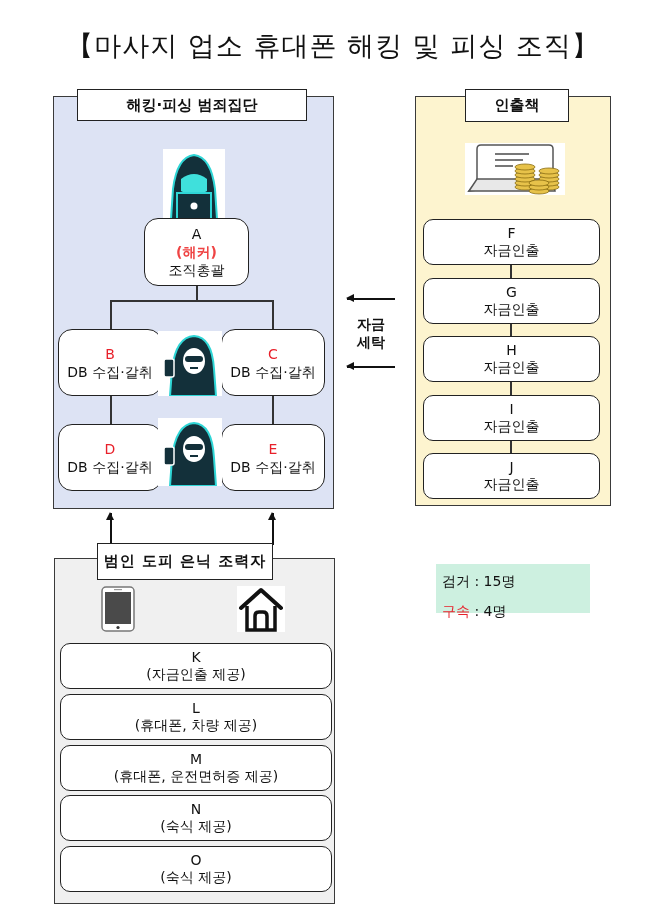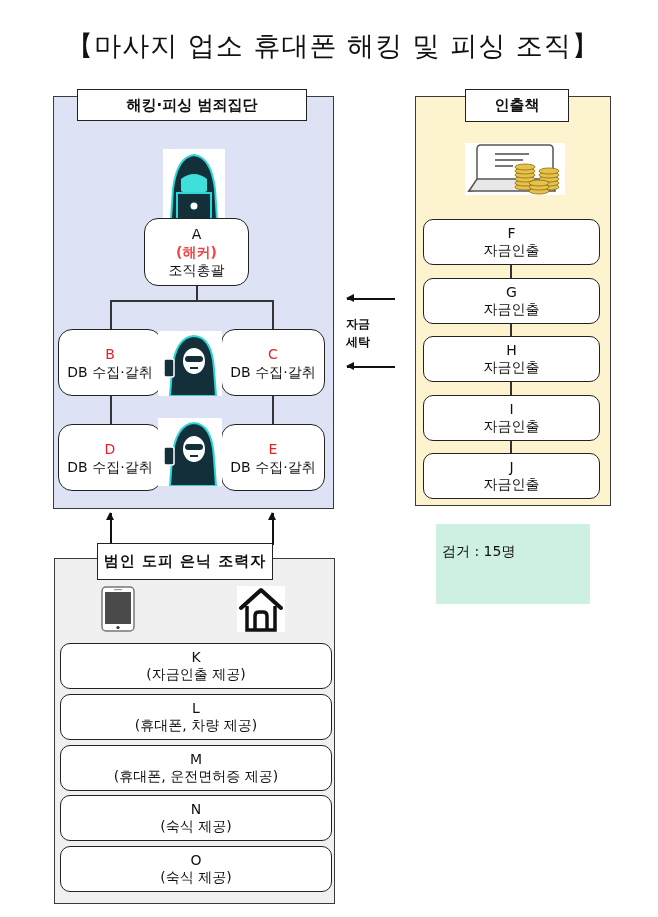--- a/index.html
+++ b/index.html
@@ -87,21 +87,21 @@
   <svg width="64" height="68" viewBox="0 0 64 68">
     <path d="M12 68 L14 40 Q18 6 36 5 Q54 6 56 40 L58 68 Z" fill="#13303a" stroke="#2fd6d6" stroke-width="2"></path>
     <ellipse cx="36" cy="31" rx="11" ry="13" fill="#fff"></ellipse>
     <rect x="27" y="26" width="18" height="6" rx="3" fill="#13303a"></rect>
     <rect x="32" y="37" width="8" height="2" fill="#13303a"></rect>
     <rect x="6" y="29" width="10" height="18" rx="2" fill="#13303a" stroke="#fff" stroke-width="1.5"></rect>
   </svg>
 </div>
 
 <div class="abs arrow-h" style="left:347px;top:298px;width:48px;"></div>
-<div class="abs" style="left:346px;top:315px;width:50px;font-size:12px;font-weight:bold;line-height:18px;">
+<div class="abs" style="left:346px;top:315px;width:50px;text-align:center;font-size:14px;font-weight:bold;line-height:18px;">
   <div>자금</div>
   <div>세탁</div>
 </div>
 <div class="abs arrow-h" style="left:347px;top:366px;width:48px;"></div>
 
 <div class="abs panel yellow" style="left:415px;top:96px;width:196px;height:410px;"></div>
 <div class="abs hdr" style="left:465px;top:89px;width:104px;height:33px;">인출책</div>
 
 <div class="abs icon-box" style="left:465px;top:143px;width:100px;height:52px;">
   <svg width="100" height="52" viewBox="0 0 100 52">
@@ -188,17 +188,20 @@
 </div>
 <div class="abs slot" style="left:60px;top:795px;width:272px;height:46px;">
   <div>N</div>
   <div>(숙식 제공)</div>
 </div>
 <div class="abs slot" style="left:60px;top:846px;width:272px;height:46px;">
   <div>O</div>
   <div>(숙식 제공)</div>
 </div>
 
-<div class="abs stats" style="left:436px;top:524px;width:154px;height:80px;padding-top:12px;">
+<div class="abs stats" style="left:436px;top:564px;width:154px;height:49px;padding-top:2px;">
   <div>
     <span>검거</span><span> : 15명</span>
   </div>
+  <div>
+    <span class="red">구속</span><span> : 4명</span>
+  </div>
 </div>
 
 </body></html>

